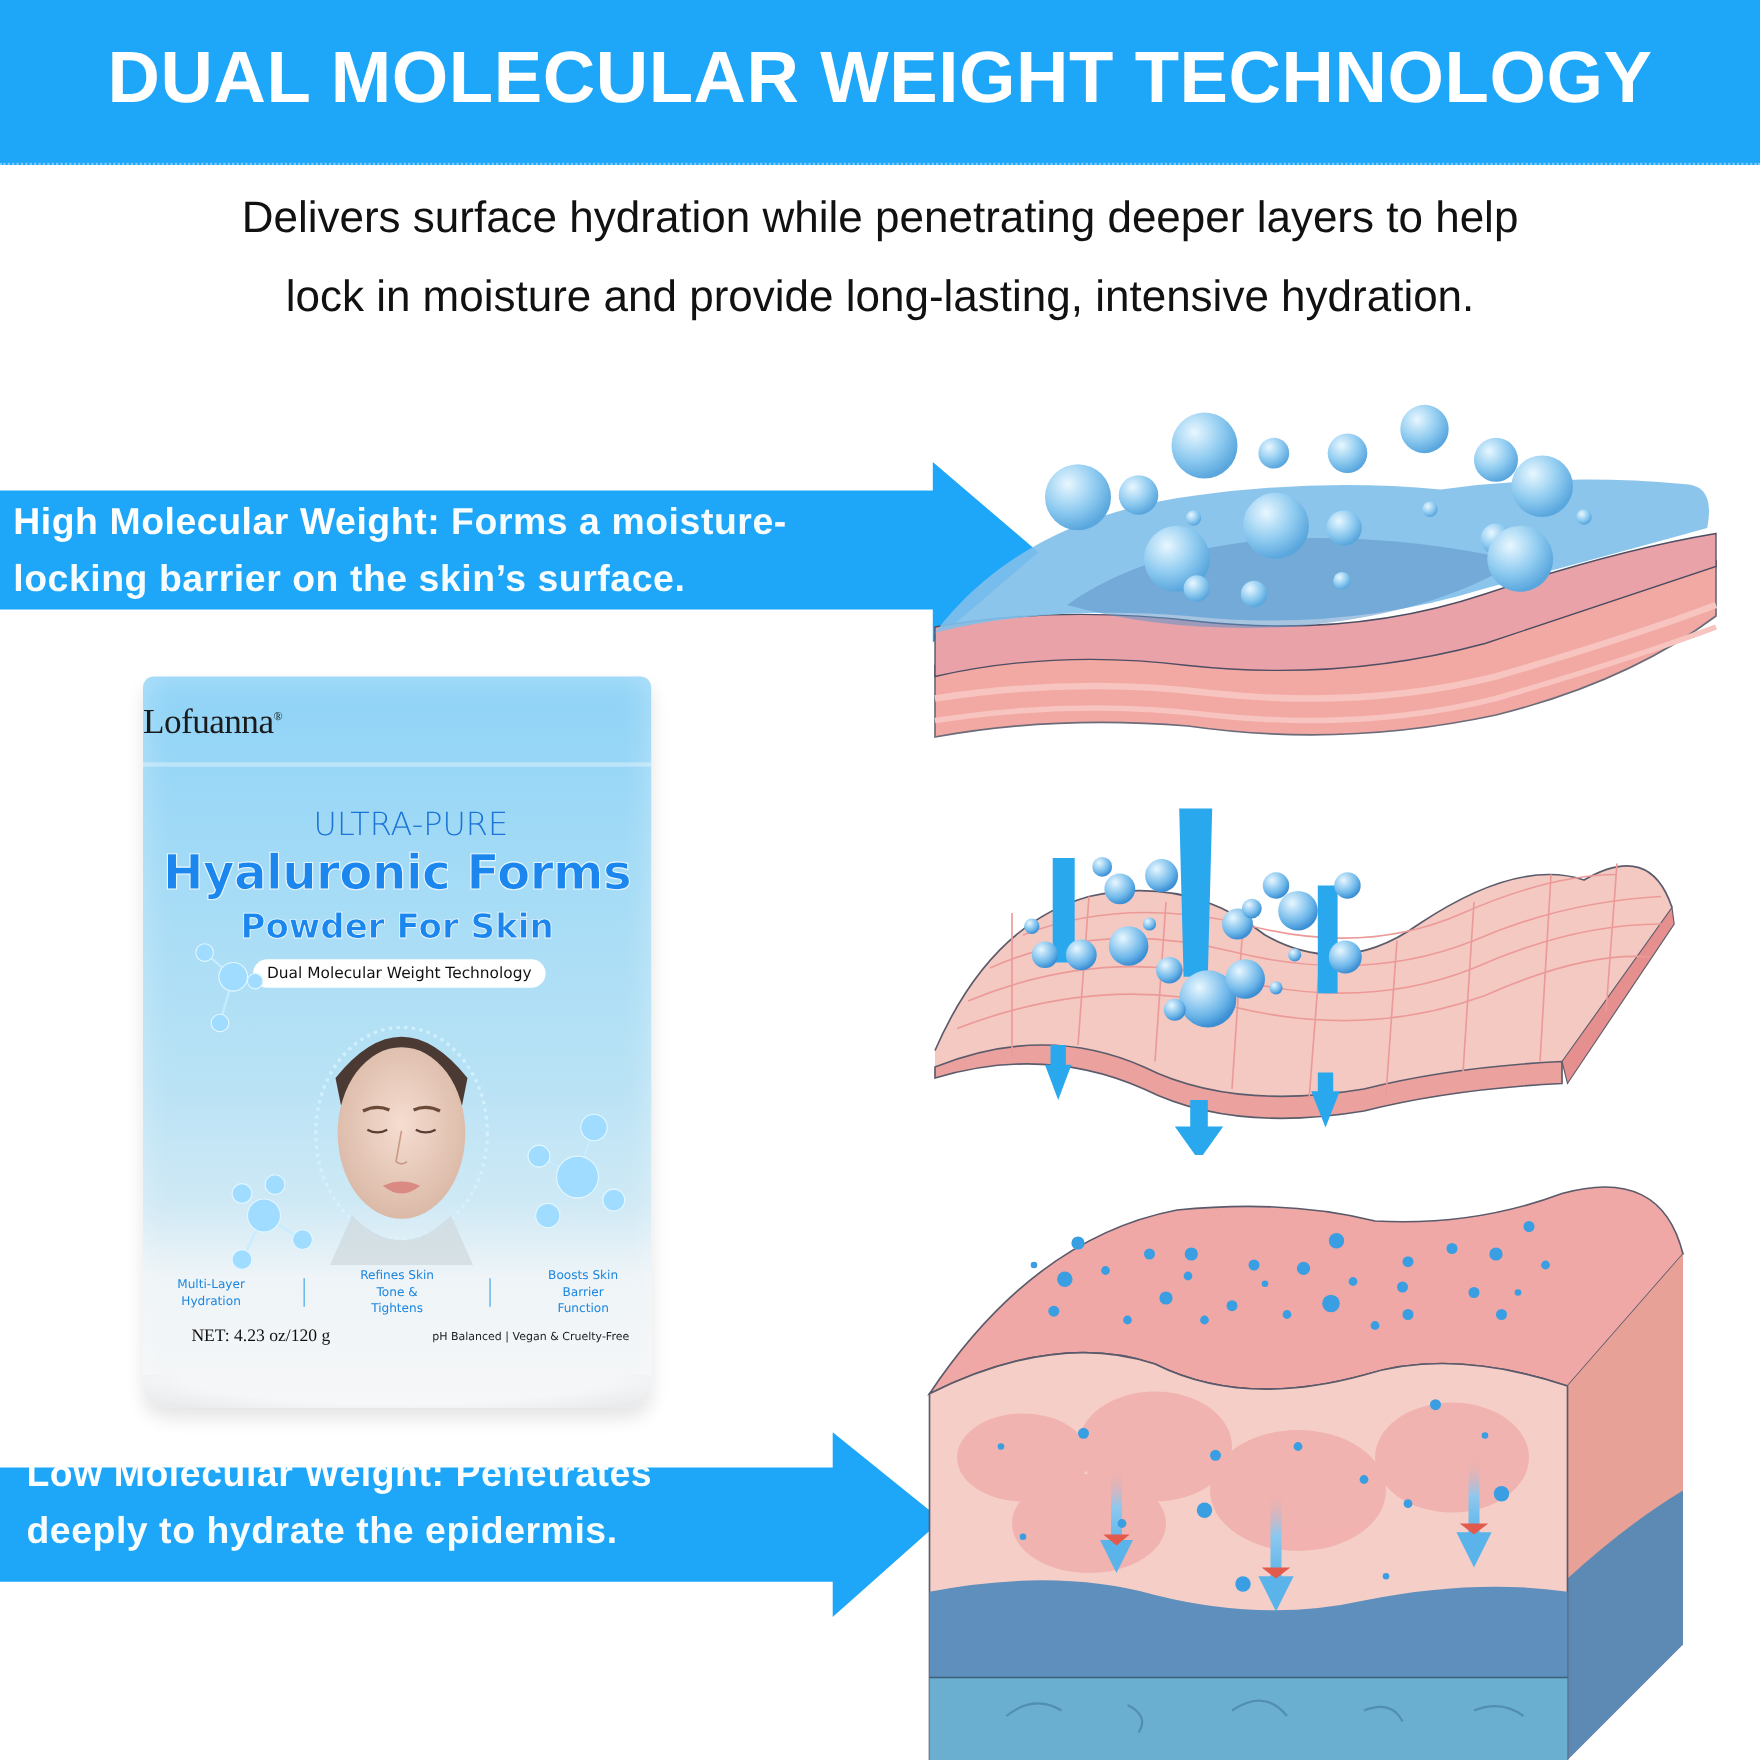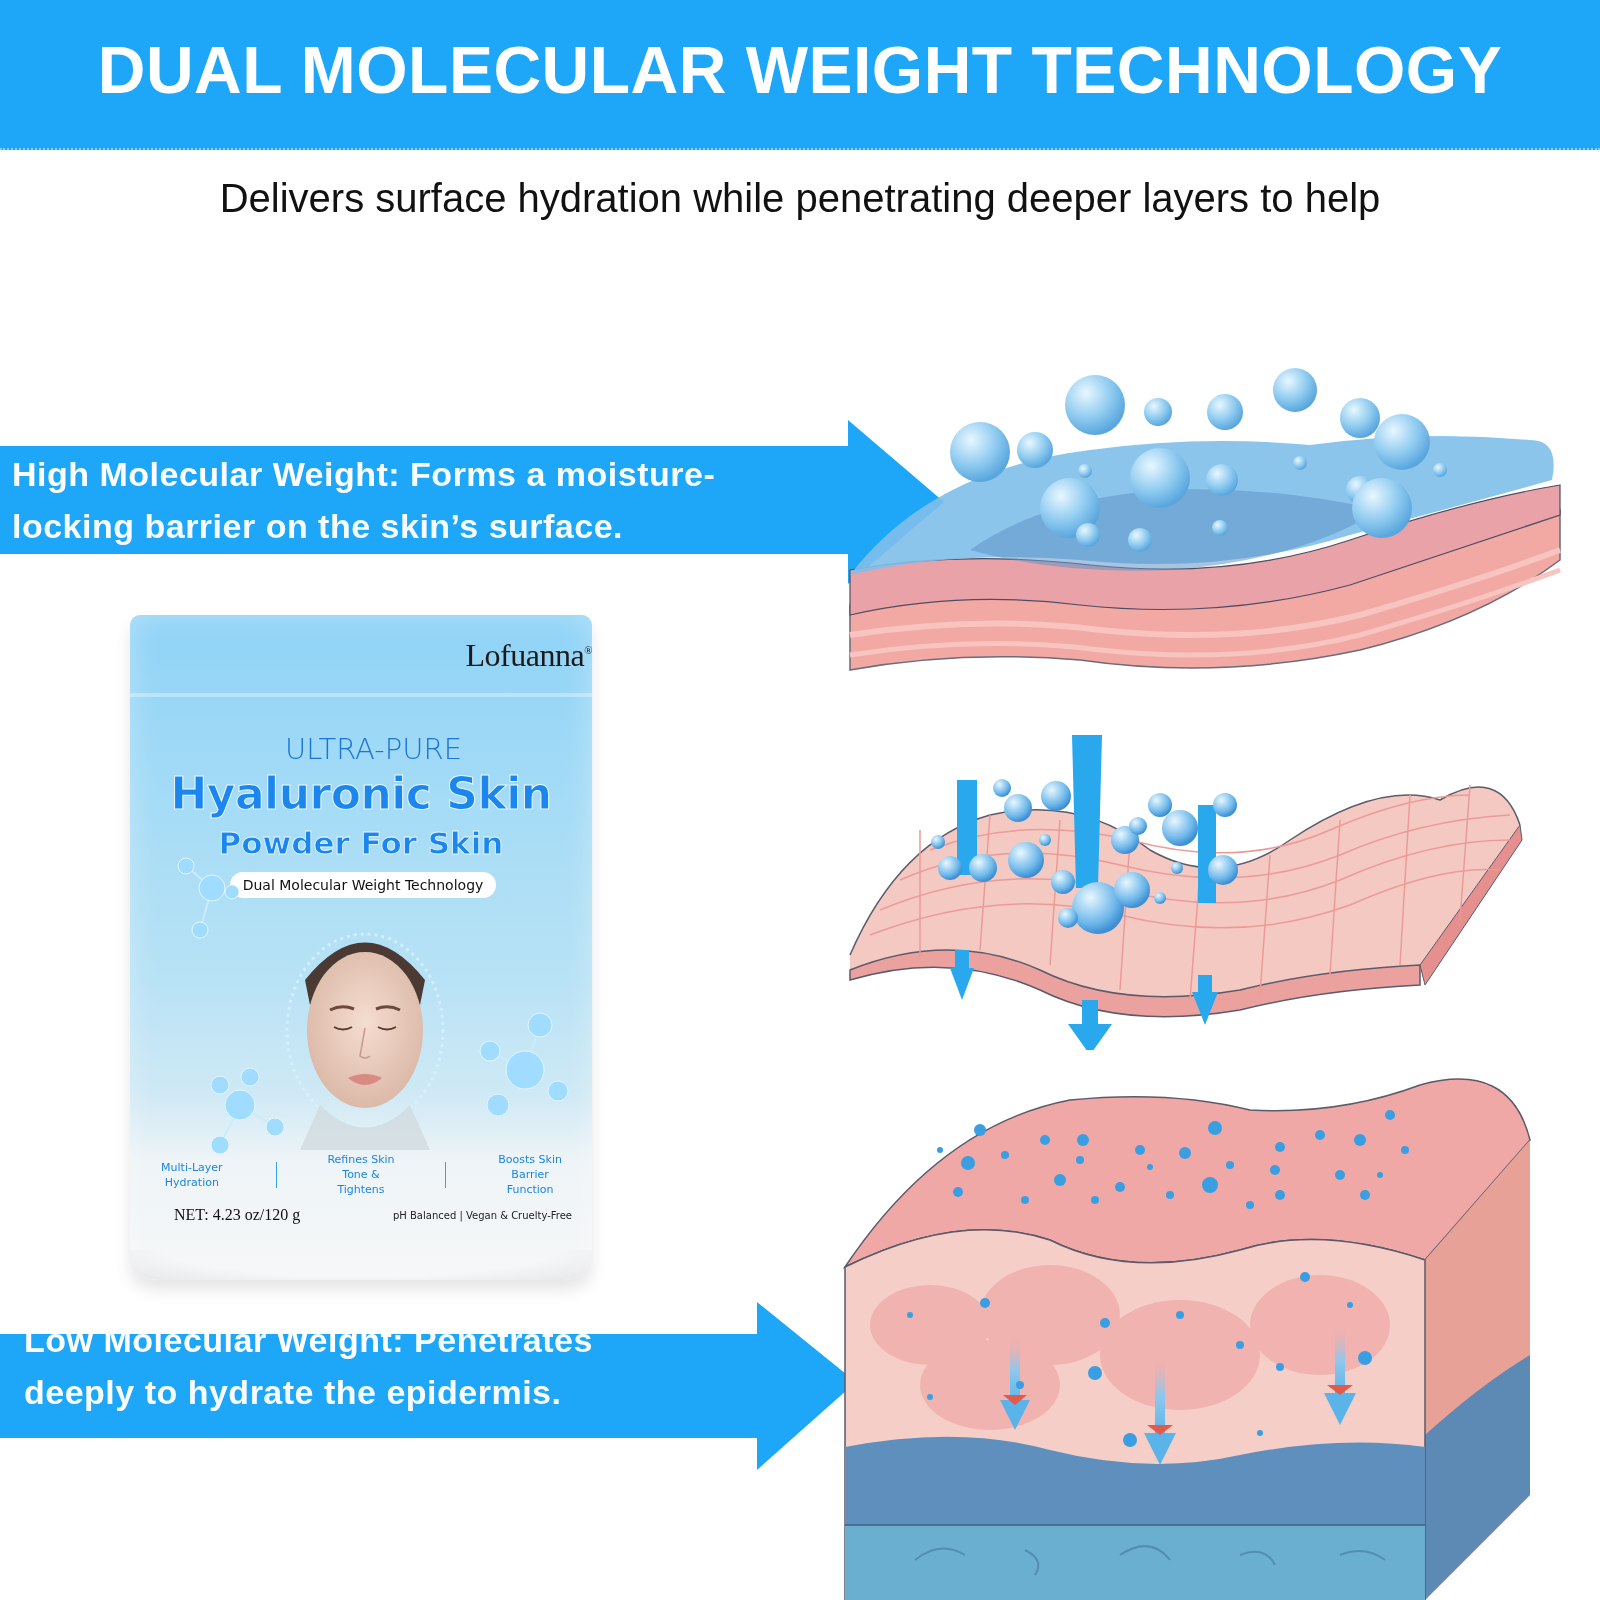--- a/index.html
+++ b/index.html
@@ -44,21 +44,21 @@
   
   .pouch {
     position: absolute; left: 130px; top: 615px; width: 462px; height: 665px;
     border-radius: 10px 10px 30px 30px / 10px 10px 18px 18px;
     background: linear-gradient(180deg, #8fd3f7 0%, #a6dcf6 30%, #b8e2f5 55%, #cfe9f5 72%, #eef4f7 82%, #f6f7f8 100%);
     box-shadow: 0 10px 16px rgba(0,0,0,0.10), inset 0 0 30px rgba(255,255,255,0.35);
     overflow: hidden;
   }
   .pouch-seal { position: absolute; left: 0; top: 78px; width: 100%; height: 4px; background: rgba(255,255,255,0.35); }
   .pouch-brand {
-    position: absolute; top: 22px; left: 0; width: 100%; text-align: right;
+    position: absolute; top: 22px; left: 0; width: 100%; text-align: left;
     font-family: "Liberation Serif", serif; font-size: 32px; color: #1a1a1a; letter-spacing: -0.5px;
   }
   .pouch-brand sup { font-size: 11px; vertical-align: super; }
   .pouch-ultra {
     position: absolute; top: 117px; width: 100%; text-align: center;
     color: #1b74d6; font-size: 29px; font-family: "DejaVu Sans", sans-serif; font-weight: 300; padding-left: 25px;
   }
   .pouch-ha {
     position: absolute; top: 153px; width: 100%; text-align: center;
     color: #1a86ee; font-size: 44px; font-weight: 700; font-family: "DejaVu Sans", sans-serif;
@@ -108,20 +108,21 @@
 </style>
 </head>
 <body>
 
 <div class="header-band">
   <div class="header-title">DUAL MOLECULAR WEIGHT TECHNOLOGY</div>
 </div>
 
 <div class="subtitle">
   <span>Delivers surface hydration while penetrating deeper layers to help</span>
+  <span>lock in moisture and provide long-lasting, intensive hydration.</span>
 </div>
 
 <div class="callout" id="callout-high">
   <svg width="950" height="170">
     <polygon points="0,26 848,26 848,0 944,82 848,164 848,134 0,134" fill="#1ea7f8"></polygon>
   </svg>
   <div class="callout-text">
     <span class="lead">High Molecular Weight:</span><span class="rest"> Forms a moisture-</span><br>
     <span class="rest">locking barrier on the skin’s surface.</span>
   </div>
@@ -136,21 +137,21 @@
     <span class="rest">deeply to hydrate the epidermis.</span>
   </div>
 </div>
 
 <div class="pouch">
   <div class="pouch-seal"></div>
   <div class="pouch-brand">
     <span>Lofuanna</span><sup>®</sup>
   </div>
   <div class="pouch-ultra">ULTRA-PURE</div>
-  <div class="pouch-ha">Hyaluronic Skin</div>
+  <div class="pouch-ha">Hyaluronic Forms</div>
   <div class="pouch-powder">Powder For Skin</div>
   <div class="pouch-pill">Dual Molecular Weight Technology</div>
 
   <svg class="molecule" style="left:40px;top:235px" width="80" height="100">
     <line x1="16" y1="16" x2="42" y2="38" stroke="#c6ecff" stroke-width="2"></line>
     <line x1="42" y1="38" x2="30" y2="80" stroke="#c6ecff" stroke-width="2"></line>
     <line x1="42" y1="38" x2="62" y2="42" stroke="#c6ecff" stroke-width="2"></line>
     <circle cx="16" cy="16" r="8" fill="#9fdcff" stroke="#e4f7ff"></circle>
     <circle cx="42" cy="38" r="13" fill="#9fdcff" stroke="#e4f7ff"></circle>
     <circle cx="62" cy="42" r="7" fill="#9fdcff" stroke="#e4f7ff"></circle>

